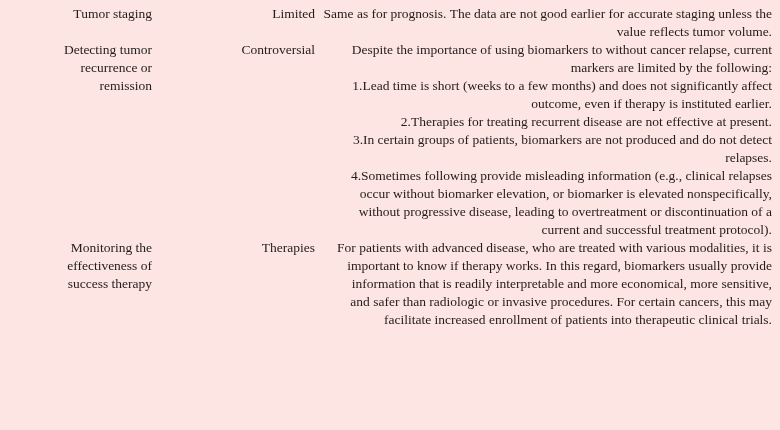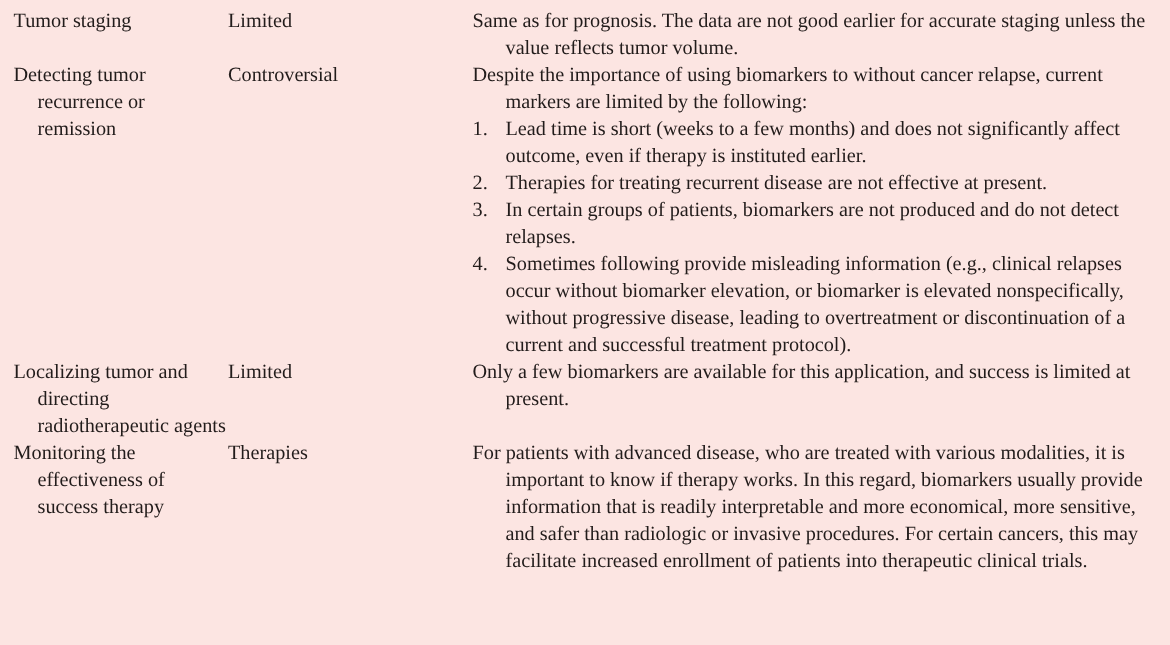--- a/index.html
+++ b/index.html
@@ -1,15 +1,15 @@
 <!DOCTYPE html>
 <html><head>
 <meta charset="utf-8">
 <style>
-  * { margin: 0; padding: 0; box-sizing: border-box; }
+  * { margin: 0; padding: 0; box-sizing: border-box; text-align: right; }
   html, body { width: 780px; height: 430px; overflow: hidden; }
   body {
     background: #fce5e2;
     color: #221c1b;
     font-family: "Liberation Serif", "DejaVu Serif", serif;
     font-size: 13.5px;
     line-height: 18px;
   }
   .sheet { padding: 5px 8px 0 9px; width: 780px; }
   table.tbl {
@@ -59,31 +59,20 @@
     </td>
     <td class="comment">
             <div class="para">Despite the importance of using biomarkers to without cancer relapse, current markers are limited by the following:</div>
             <div class="item"><span class="num">1.</span><span>Lead time is short (weeks to a few months) and does not significantly affect outcome, even if therapy is instituted earlier.</span></div>
             <div class="item"><span class="num">2.</span><span>Therapies for treating recurrent disease are not effective at present.</span></div>
             <div class="item"><span class="num">3.</span><span>In certain groups of patients, biomarkers are not produced and do not detect relapses.</span></div>
             <div class="item"><span class="num">4.</span><span>Sometimes following provide misleading information (e.g., clinical relapses occur without biomarker elevation, or biomarker is elevated nonspecifically, without progressive disease, leading to overtreatment or discontinuation of a current and successful treatment protocol).</span></div>
           </td>
   </tr>
 
-  <tr>
-    <td>
-      <div class="app">Localizing tumor and directing radiotherapeutic agents</div>
-    </td>
-    <td>
-      <div class="status">Limited</div>
-    </td>
-    <td class="comment">
-            <div class="para">Only a few biomarkers are available for this application, and success is limited at present.</div>
-          </td>
-  </tr>
 
   <tr>
     <td>
       <div class="app">Monitoring the effectiveness of success therapy</div>
     </td>
     <td>
       <div class="status">Therapies</div>
     </td>
     <td class="comment">
             <div class="para">For patients with advanced disease, who are treated with various modalities, it is important to know if therapy works. In this regard, biomarkers usually provide information that is readily interpretable and more economical, more sensitive, and safer than radiologic or invasive procedures. For certain cancers, this may facilitate increased enrollment of patients into therapeutic clinical trials.</div>

